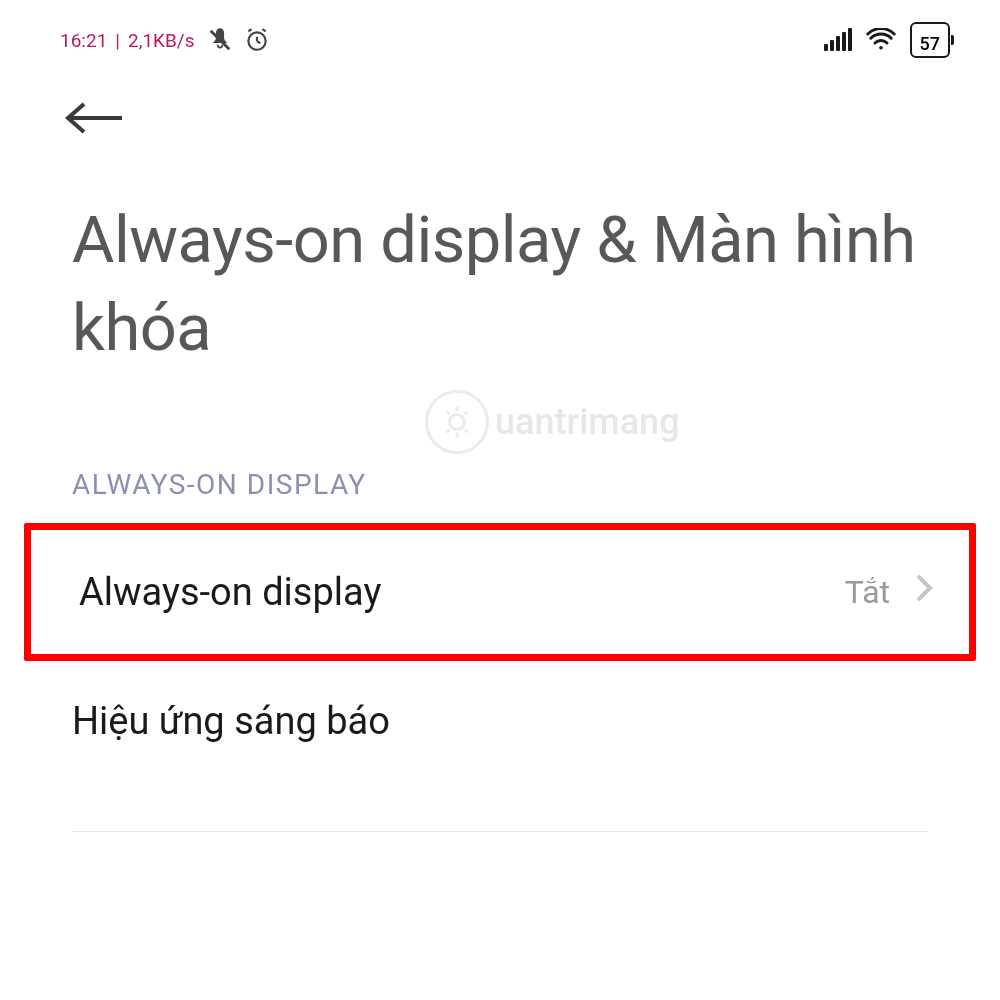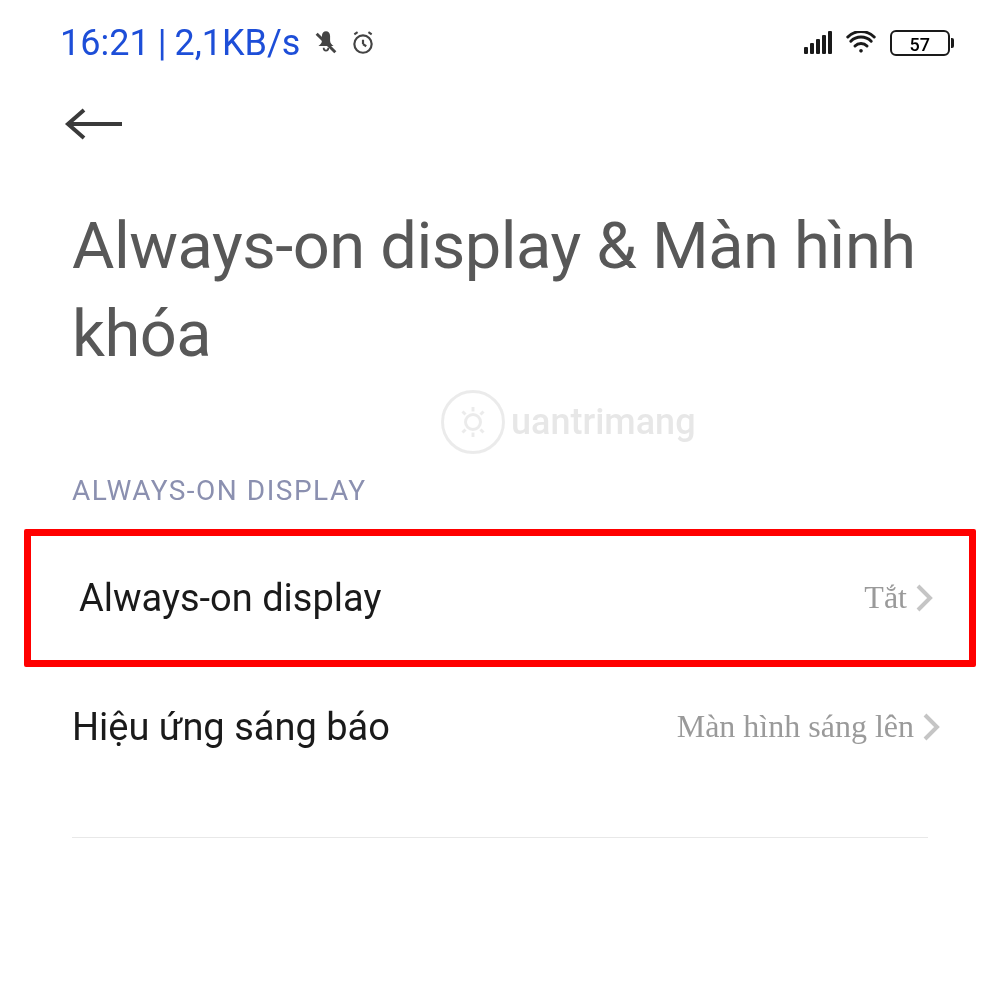--- a/index.html
+++ b/index.html
@@ -19,23 +19,23 @@
     .status-bar {
       display: flex;
       justify-content: space-between;
       align-items: center;
       padding: 22px 50px 10px 60px;
     }
     .status-left {
       display: flex;
       align-items: center;
       gap: 8px;
-      font-size: 36px;
-      font-weight: 400;
-      color: #1d4ed8;
+      font-size: 19px;
+      font-weight: 400;
+      color: #be185d;
     }
     .status-icons-left {
       display: flex;
       align-items: center;
       gap: 10px;
       margin-left: 4px;
     }
     .status-right {
       display: flex;
       align-items: center;
@@ -64,25 +64,25 @@
     .signal-bar:nth-child(2) { height: 11px; }
     .signal-bar:nth-child(3) { height: 15px; }
     .signal-bar:nth-child(4) { height: 19px; }
     .signal-bar:nth-child(5) { height: 23px; }
     .wifi-icon {
       width: 30px;
       height: 24px;
     }
     .battery {
       display: flex;
-      align-items: flex-start;
+      align-items: flex-end;
       border: 2px solid #1a1a1a;
       border-radius: 6px;
-      padding: 2px 18px;
-      height: 26px;
+      padding: 2px 8px;
+      height: 36px;
       position: relative;
     }
     .battery-text {
       font-size: 18px;
       font-weight: 500;
     }
     .battery::after {
       content: '';
       position: absolute;
       right: -6px;
@@ -107,21 +107,21 @@
       padding: 55px 72px 0 72px;
       font-size: 65px;
       font-weight: 400;
       color: #585858;
       line-height: 1.35;
       letter-spacing: -0.5px;
     }
     .watermark {
       position: absolute;
       top: 390px;
-      left: 441px;
+      left: 425px;
       display: flex;
       align-items: center;
       gap: 6px;
       opacity: 0.28;
       color: #999;
     }
     .watermark-circle {
       width: 64px;
       height: 64px;
       border: 3px solid #bbb;
@@ -153,23 +153,22 @@
       border: 7px solid #ff0000;
       border-radius: 2px;
     }
     .setting-label {
       font-size: 38px;
       font-weight: 400;
       color: #1a1a1a;
     }
     .setting-value-wrap {
       display: flex;
-      align-items: center;
-      gap: 8px;
-      font-family: Liberation Serif, serif;
+      align-items: flex-start;
+      gap: 25px;
     }
     .setting-value {
       font-size: 32px;
       color: #9a9a9a;
     }
     .chevron-right {
       width: 18px;
       height: 30px;
       stroke: #c5c5c5;
       stroke-width: 4;
@@ -261,21 +260,15 @@
   <div class="setting-value-wrap">
     <span class="setting-value">Tắt</span>
     <svg class="chevron-right" viewBox="0 0 18 30">
       <polyline points="3,3 15,15 3,27"></polyline>
     </svg>
   </div>
 </div>
 
 <div class="setting-row-2">
   <span class="setting-label">Hiệu ứng sáng báo</span>
-  <div class="setting-value-wrap">
-    <span class="setting-value">Màn hình sáng lên</span>
-    <svg class="chevron-right" viewBox="0 0 18 30">
-      <polyline points="3,3 15,15 3,27"></polyline>
-    </svg>
-  </div>
 </div>
 
 <div class="divider"></div>
 
 </body></html>

